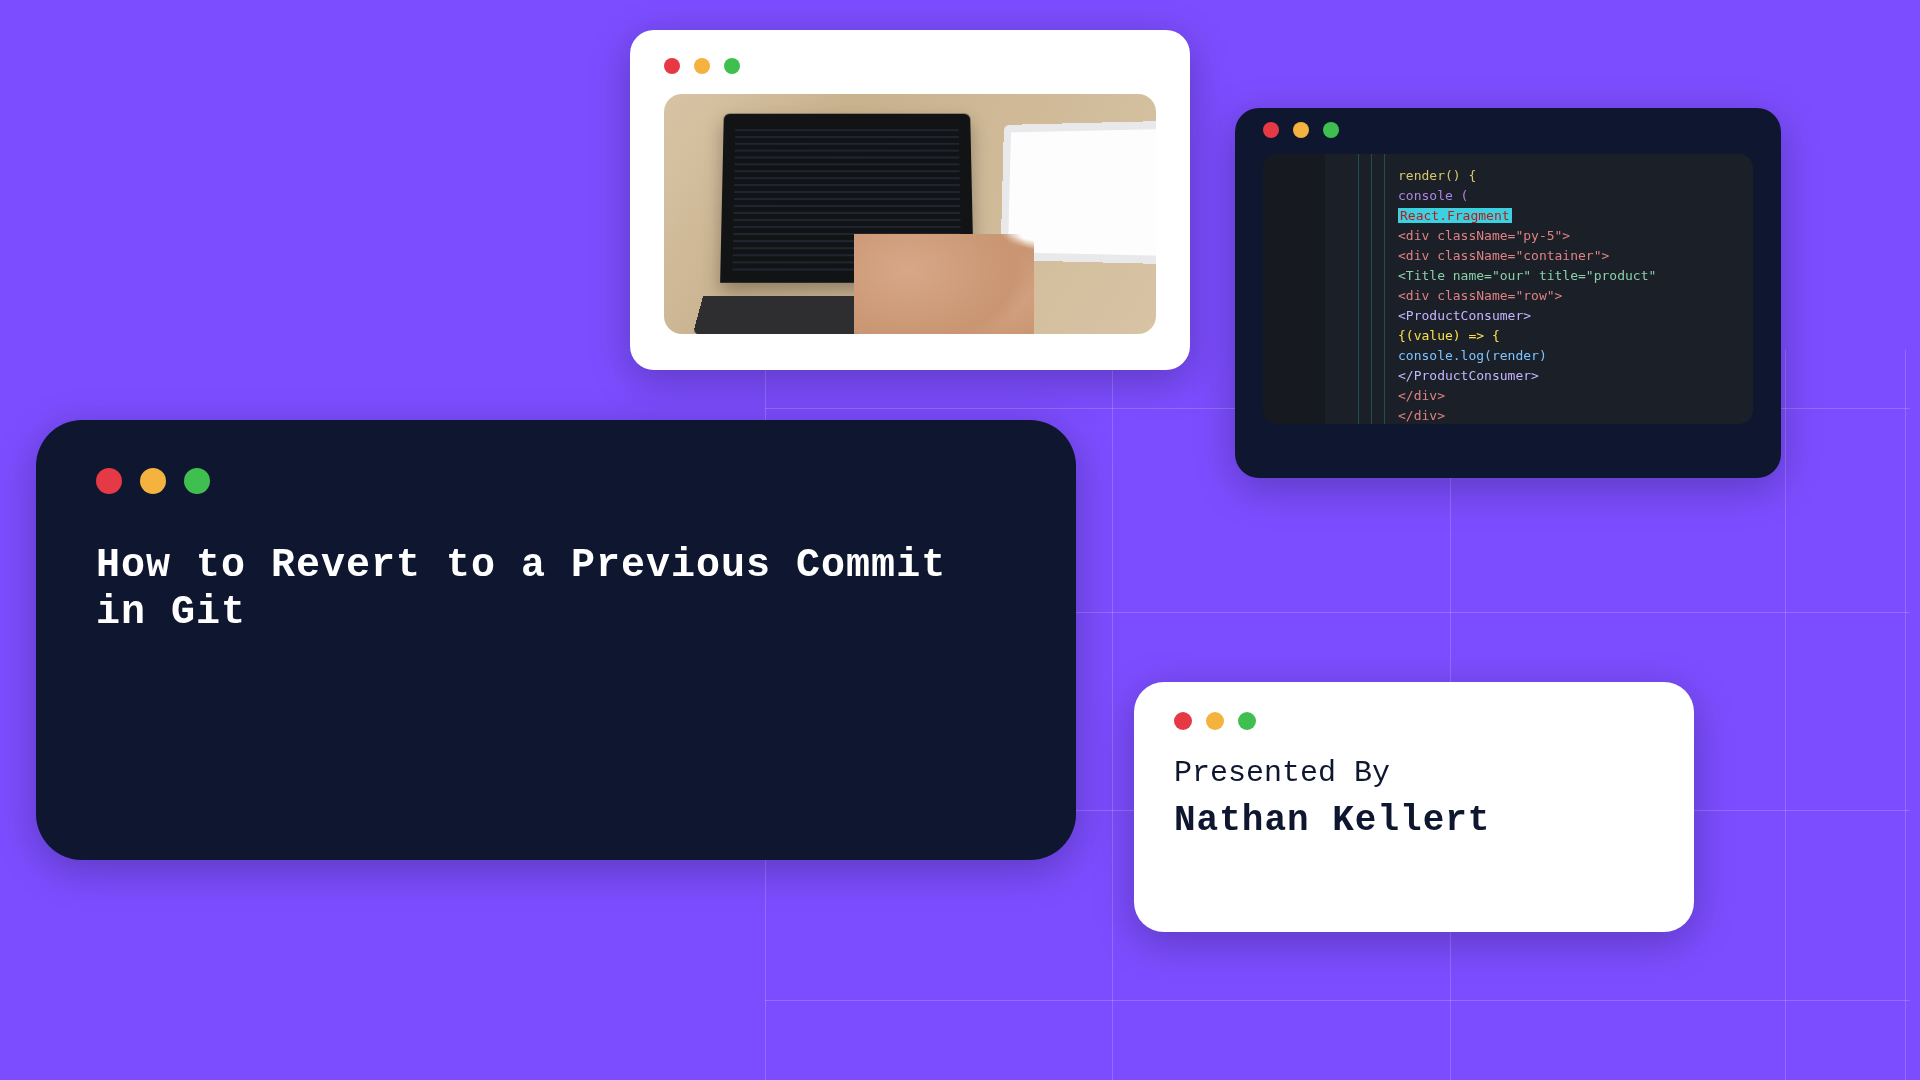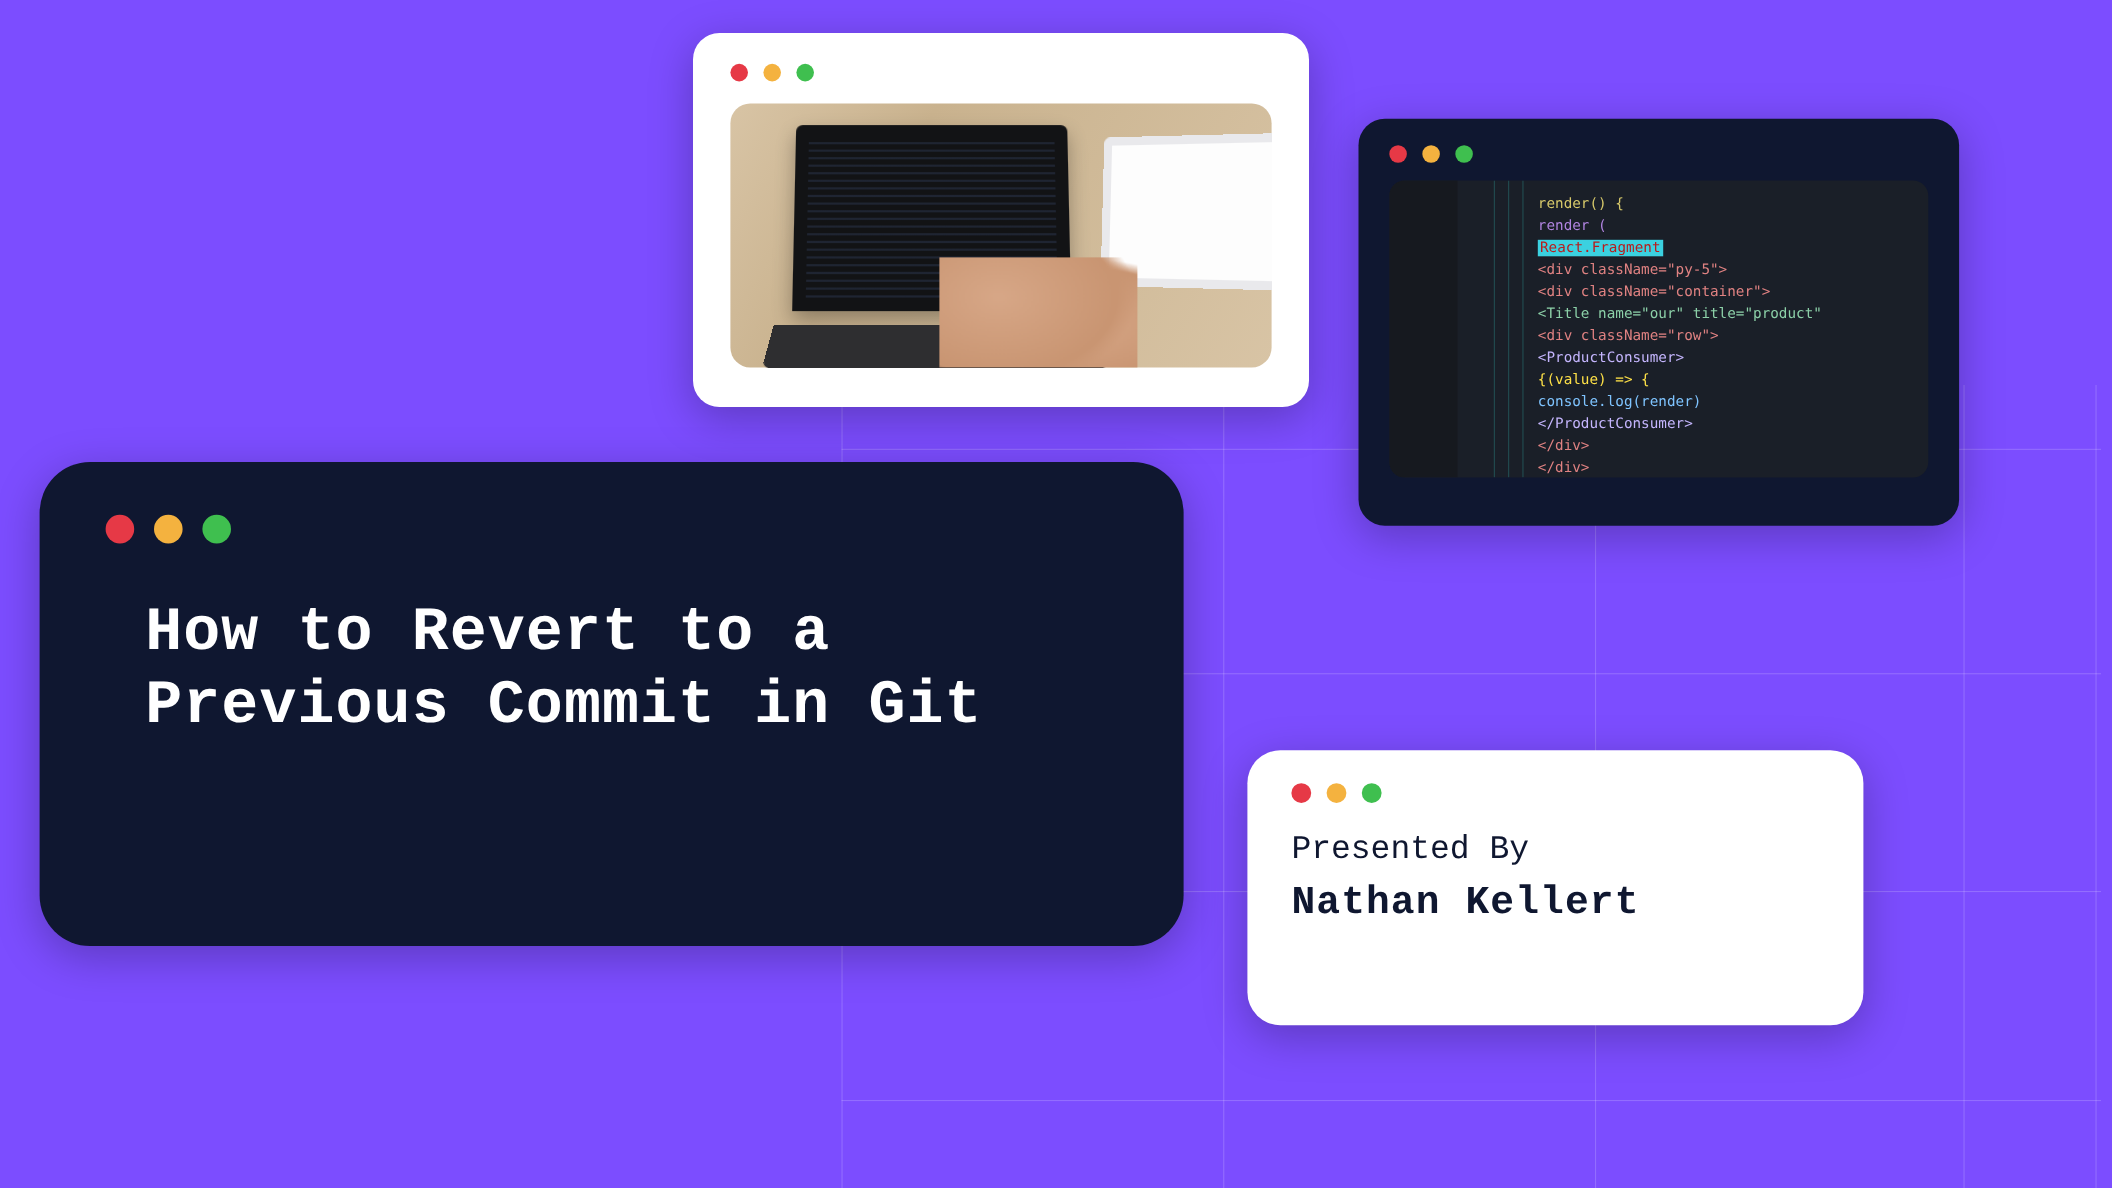--- a/index.html
+++ b/index.html
@@ -103,21 +103,21 @@
                 radial-gradient(ellipse at 70% 50%, #d7a787 0%, #c99572 60%, transparent 70%);
   }
 
   
   .card-code {
     top: 108px;
     left: 1235px;
     width: 546px;
     height: 370px;
     background: #0f1730;
-    padding: 24px 28px;
+    padding: 14px 28px;
   }
   .card-code .traffic-lights { margin-bottom: 16px; }
   .code-screenshot {
     width: 490px;
     height: 270px;
     border-radius: 14px;
     background: #1a1f28;
     position: relative;
     overflow: hidden;
     font-family: Menlo, Consolas, monospace;
@@ -152,24 +152,23 @@
     background: #0f1730;
     padding: 48px 60px;
     border-radius: 46px;
   }
   .card-title .traffic-lights .dot { width: 26px; height: 26px; }
   .card-title .traffic-lights { gap: 18px; margin-bottom: 48px; }
   .main-heading {
     color: #ffffff;
     font-family: 'Courier New', monospace;
     font-weight: 700;
-    font-size: 56px;
+    font-size: 40px;
     line-height: 1.18;
     letter-spacing: 1px;
-    margin-left: 36px;
   }
 
   
   .card-presenter {
     top: 682px;
     left: 1134px;
     width: 560px;
     height: 250px;
     background: #ffffff;
     padding: 30px 40px;
@@ -225,21 +224,21 @@
     <span class="dot yellow"></span>
     <span class="dot green"></span>
   </div>
   <div class="code-screenshot" aria-label="Code editor showing React JSX snippet">
     <div class="code-gutter"></div>
     <div class="code-minimap-line"></div>
     <div class="code-minimap-line l2"></div>
     <div class="code-minimap-line l3"></div>
     <div class="code-lines">
       <div><span class="tok-fn">render() {</span></div>
-      <div><span class="tok-kw">  render (</span></div>
+      <div><span class="tok-kw">  console (</span></div>
       <div><span class="tok-cursor">    React.Fragment</span></div>
       <div><span class="tok-tag">    &lt;div className="py-5"&gt;</span></div>
       <div><span class="tok-tag">      &lt;div className="container"&gt;</span></div>
       <div><span class="tok-attr">        &lt;Title name="our" title="product"</span></div>
       <div><span class="tok-tag">        &lt;div className="row"&gt;</span></div>
       <div><span class="tok-op">          &lt;ProductConsumer&gt;</span></div>
       <div><span class="tok-str">            {(value) =&gt; {</span></div>
       <div><span class="tok-var">              console.log(render)</span></div>
       <div><span class="tok-op">          &lt;/ProductConsumer&gt;</span></div>
       <div><span class="tok-tag">        &lt;/div&gt;</span></div>

